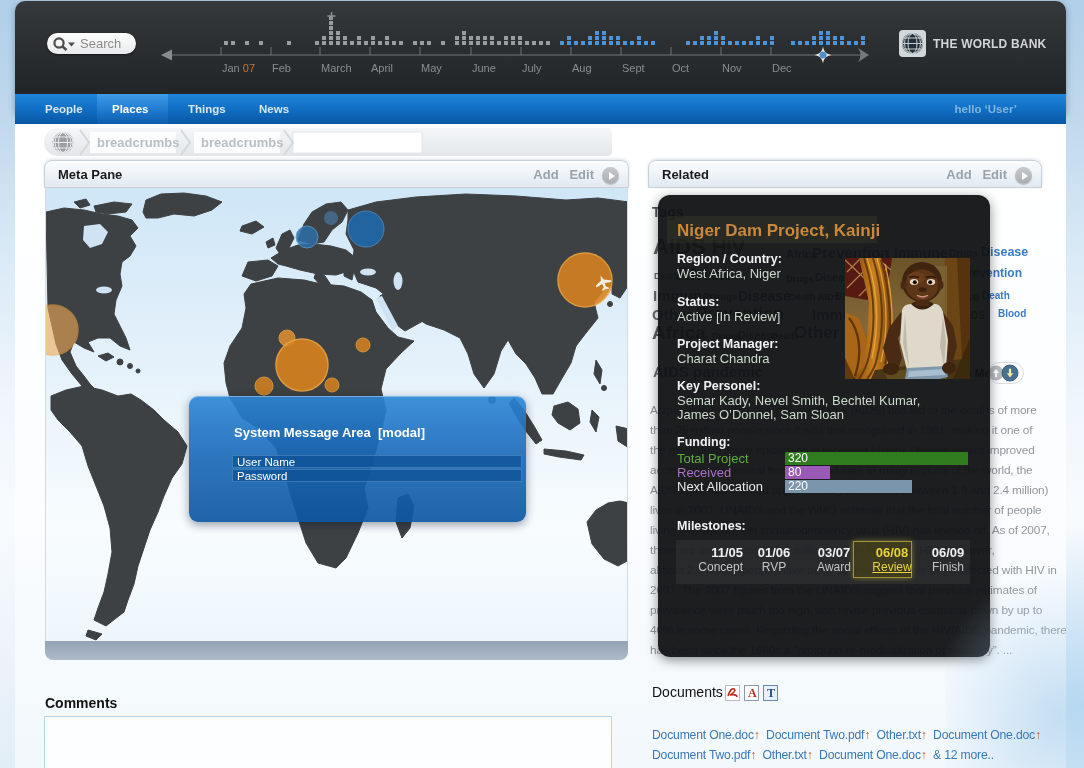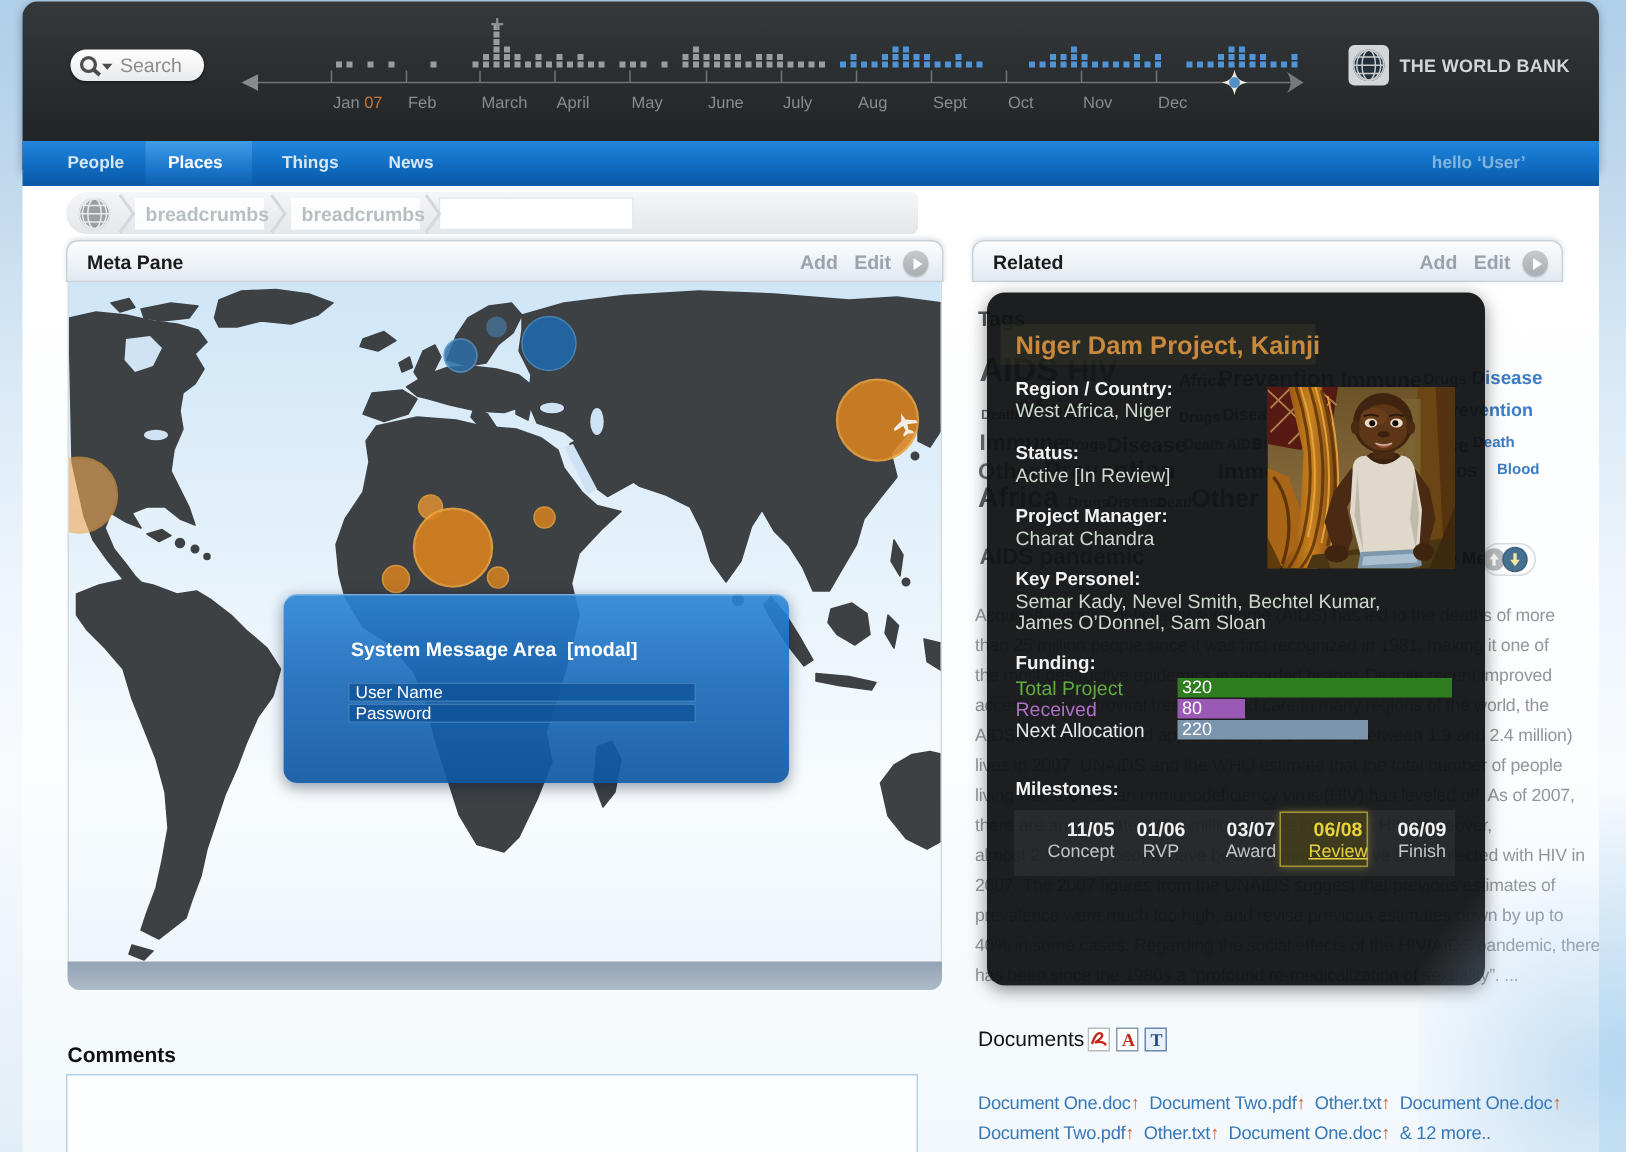--- a/index.html
+++ b/index.html
@@ -99,21 +99,21 @@
 
 
 #wash { position:absolute; right:0; bottom:0; width:120px; height:210px;
   background:radial-gradient(ellipse 130px 150px at 95% 75%, rgba(155,200,235,.55), rgba(175,210,240,.25) 60%, rgba(200,225,245,0) 100%); }
 
 #modal { position:absolute; left:174px; top:272px; width:337px; height:126px;
   border-radius:9px;
   background:linear-gradient(rgba(43,133,214,.90) 0%, rgba(24,105,185,.90) 45%, rgba(13,87,162,.92) 100%);
   box-shadow:0 3px 10px rgba(0,20,50,.4), inset 0 1px 0 rgba(255,255,255,.35); }
 #modal .mtitle { position:absolute; left:45px; top:29px; font-size:13px; font-weight:bold; color:#fff; }
-#modal .mrow { position:absolute; left:43px; width:232px; height:13px;
+#modal .mrow { position:absolute; left:43px; width:290px; height:13px;
   background:rgba(13,82,150,.75); border:1px solid rgba(150,200,240,.32);
   font-size:11.5px; color:#fff; padding:0 0 0 4px; line-height:12px; }
 
 
 #relbody .tag { position:absolute; font-weight:bold; color:#6b6e71; white-space:nowrap; }
 #relbody .blue { color:#3b7cc4; }
 #para { position:absolute; left:2px; top:212px; width:397px; font-size:11.8px; letter-spacing:-0.15px; line-height:20px; color:#90969b; white-space:nowrap; }
 
 
 #card { font-size:12px; }

